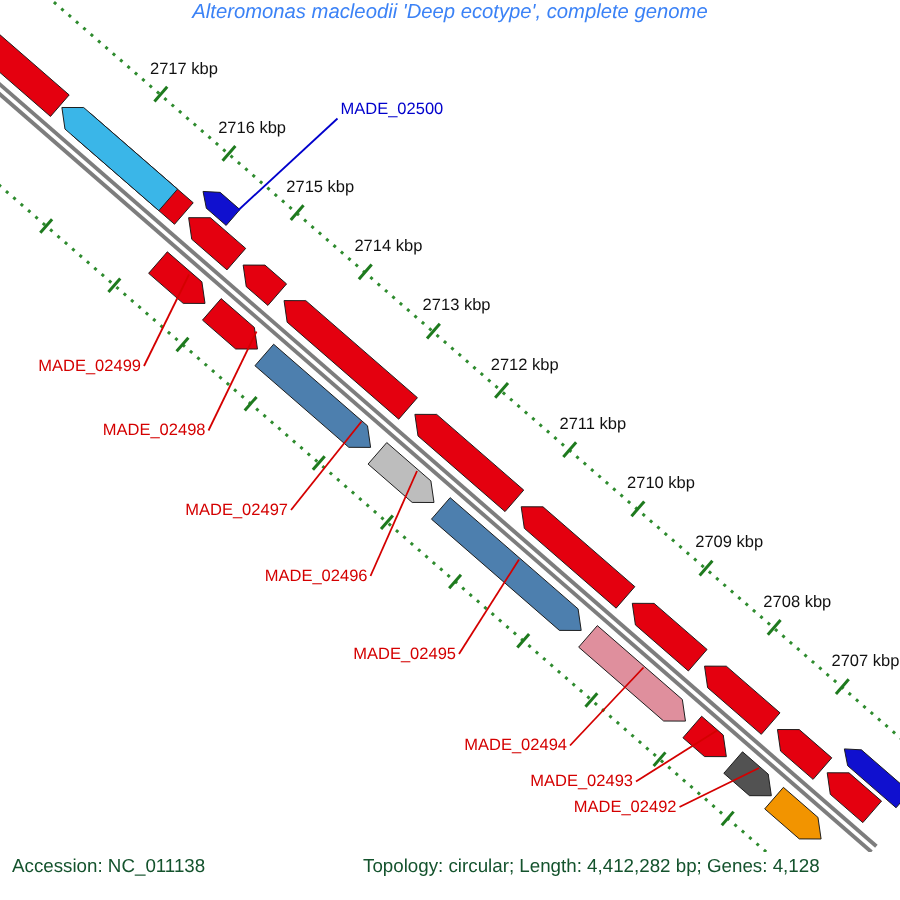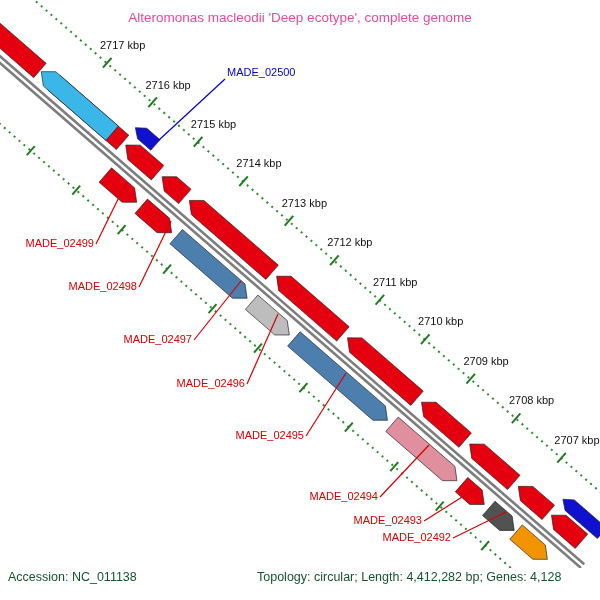--- a/index.html
+++ b/index.html
@@ -1,23 +1,23 @@
 <!DOCTYPE html>
 <html><head>
 <meta charset="utf-8">
 <style>
   html,body{margin:0;padding:0;background:#ffffff;}
   body{width:600px;height:600px;position:relative;overflow:hidden;
        font-family:"Liberation Sans",sans-serif;}
   #stage{position:absolute;left:0;top:0;width:600px;height:600px;}
-  #title{position:absolute;top:10px;left:0;right:0;text-align:center;
-         font-size:13.5px;color:#ec4899;}
+  #title{position:absolute;top:0;left:0;right:0;text-align:center;
+         font-style:italic;font-size:13.5px;color:#3b82f6;}
   .footer{position:absolute;top:570px;font-size:12.5px;color:#14532d;white-space:nowrap;}
   #footer-left{left:8px;}
-  #footer-right{left:257px;text-align:center;}
+  #footer-right{left:242px;text-align:center;}
   svg text{font-family:"Liberation Sans",sans-serif;}
 </style>
 </head>
 <body>
 
 <svg id="stage" width="600" height="600" viewBox="0 0 600 600">
   <defs>
     <clipPath id="mapclip">
         <rect x="0" y="0" width="600" height="568"></rect>
       </clipPath>

